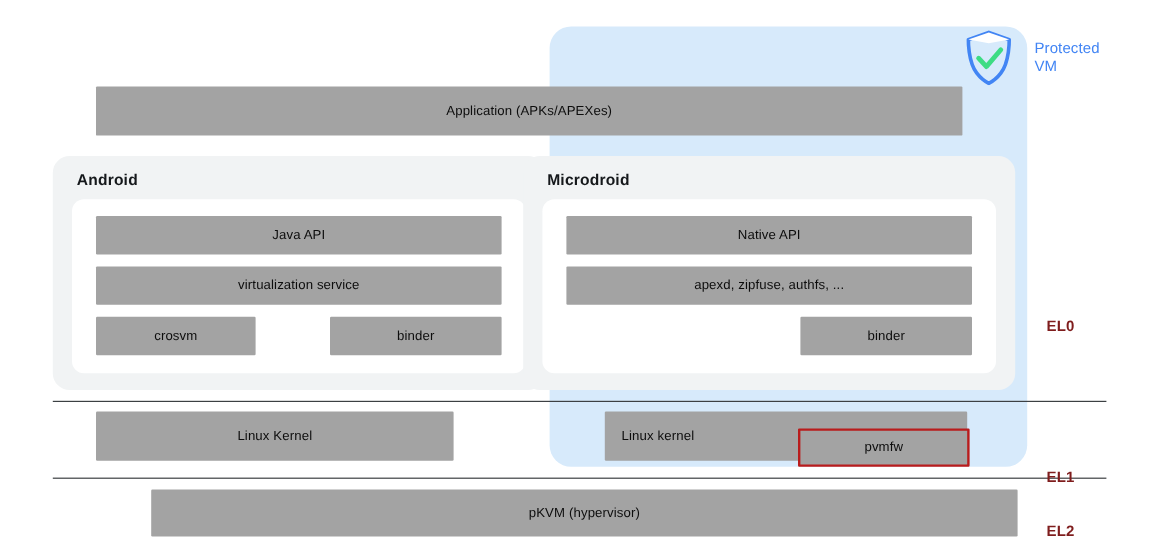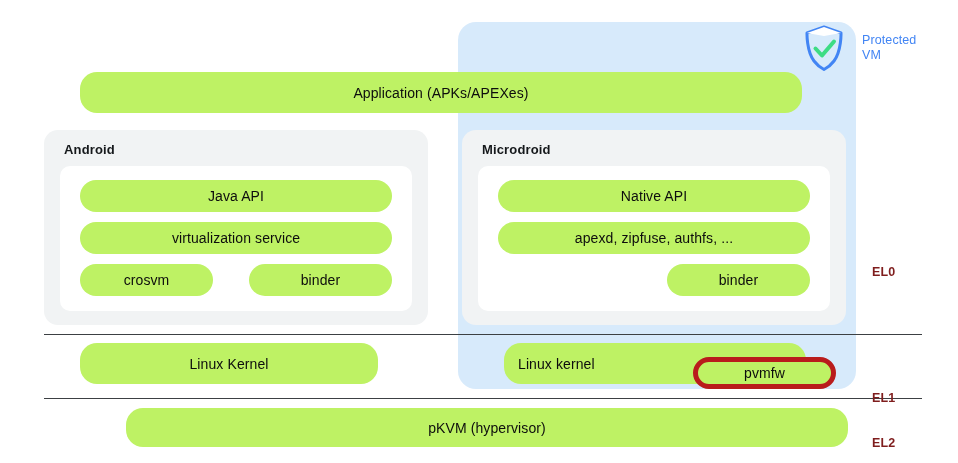--- a/index.html
+++ b/index.html
@@ -51,23 +51,24 @@
     letter-spacing: 0.1px;
     z-index: 4;
   }
 
   
   .os-panel {
     position: absolute;
     background: #f1f3f4;
     border-radius: 14px;
     z-index: 2;
+    padding-left: 26px;
   }
   .os-panel.android   { left: 44px;  top: 130px; width: 384px; height: 195px; }
-  .os-panel.microdroid{ left: 462px; top: 130px; width: 384px; height: 195px; }
+  .os-panel.microdroid{ left: 436px; top: 130px; width: 384px; height: 195px; }
 
   .os-title {
     position: absolute;
     left: 20px;
     top: 12px;
     font-size: 13px;
     font-weight: bold;
     color: #15181b;
     letter-spacing: 0.15px;
   }
@@ -79,26 +80,26 @@
     top: 36px;
     right: 16px;
     bottom: 14px;
     background: #ffffff;
     border-radius: 10px;
   }
 
   
   .green {
     position: absolute;
-    background: #bef264;
-    border-radius: 17px;
+    background: #a3a3a3;
+    border-radius: 1px;
     display: flex;
     align-items: center;
     justify-content: center;
-    font-size: 14px;
+    font-size: 11px;
     color: #0d0d0d;
     letter-spacing: 0.1px;
     box-sizing: border-box;
     z-index: 3;
   }
 
   
   .row-full { left: 20px; right: 20px; height: 32px; }
   .row-half-l { left: 20px; width: 133px; height: 32px; }
   .row-half-r { right: 20px; width: 143px; height: 32px; }
@@ -130,25 +131,25 @@
     left: 504px;
     top: 343px;
     width: 302px;
     height: 41px;
     z-index: 3;
     justify-content: flex-start;
     padding-left: 14px;
   }
   .pvmfw {
     position: absolute;
-    left: 693px;
+    left: 665px;
     top: 357px;
     width: 143px;
     height: 32px;
-    border: 5px solid #b91c1c;
+    border: 2px solid #b91c1c;
     z-index: 4;
   }
 
   
   .pkvm-bar {
     position: absolute;
     left: 80px;
     top: 408px;
     width: 722px;
     height: 39px;

